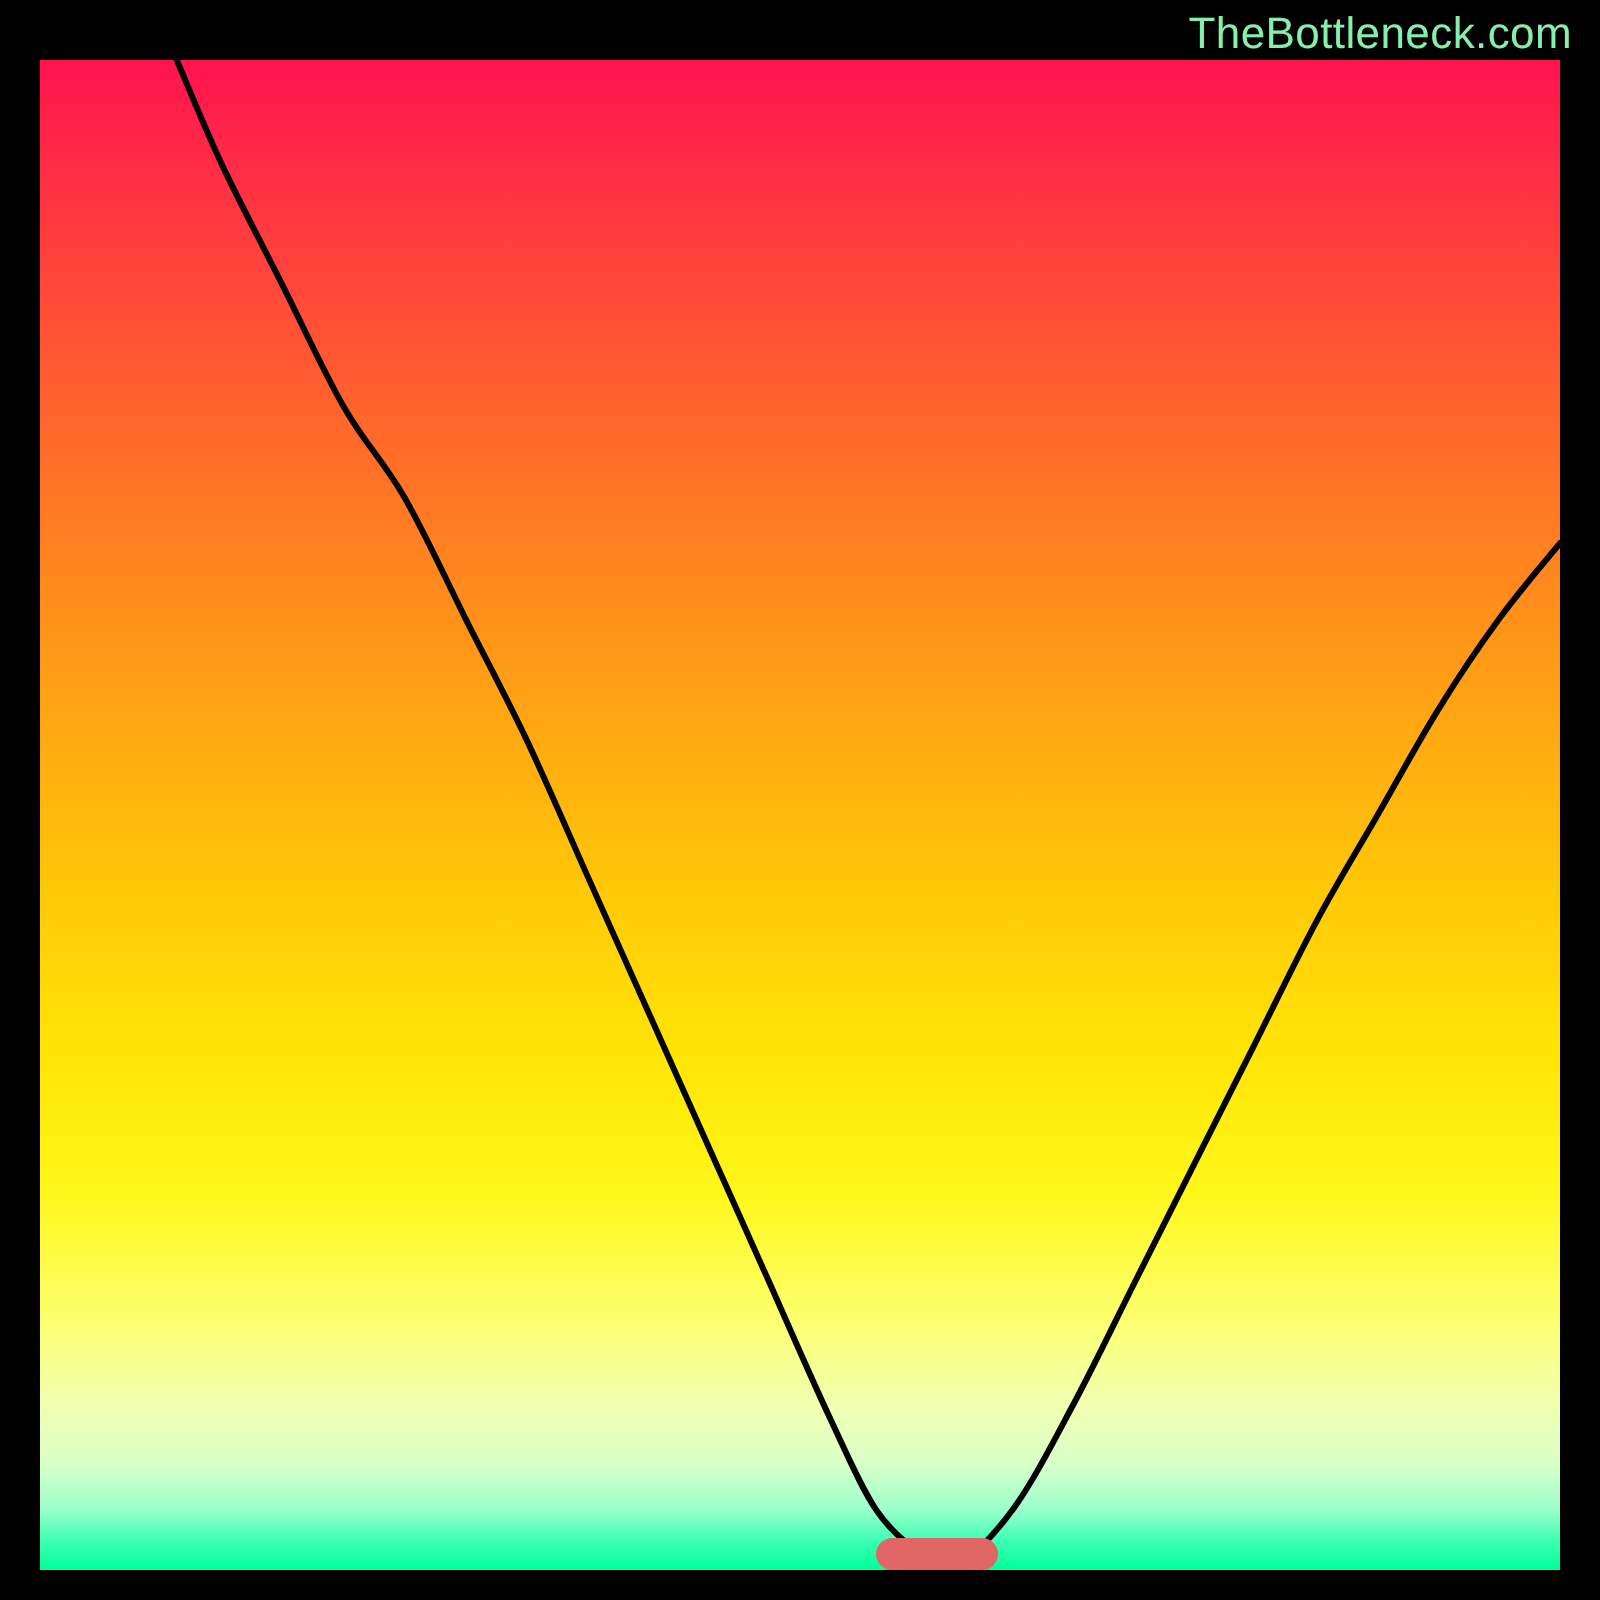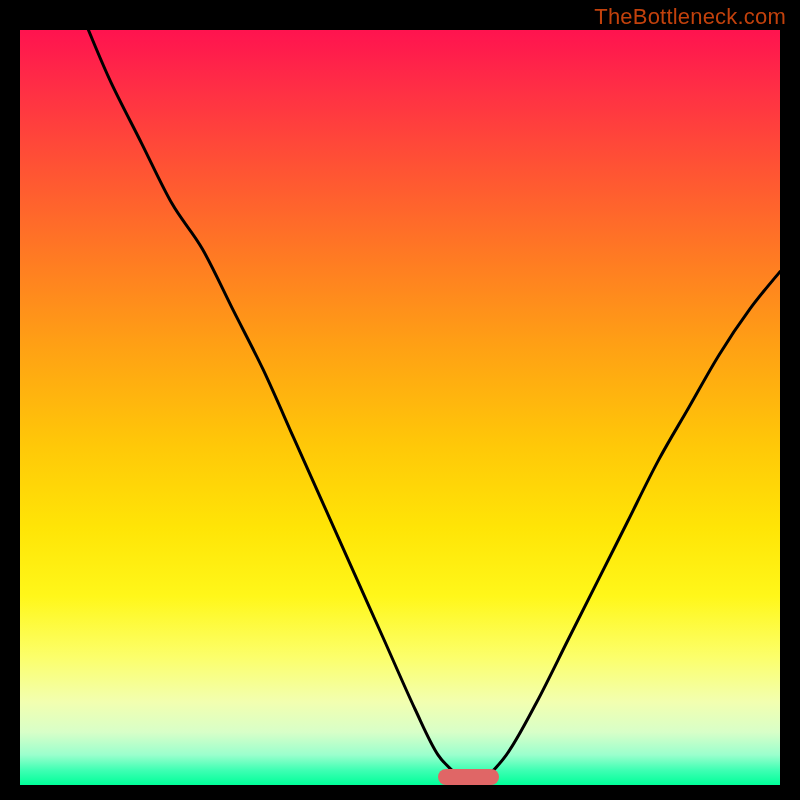--- a/index.html
+++ b/index.html
@@ -53,21 +53,21 @@
     position: absolute;
     width: 62px;
     height: 16px;
     border-radius: 8px;
     background: #e06666;
   }
   .watermark {
     position: absolute;
     top: 4px;
     right: 14px;
-    color: #c2410c;
+    color: #86efac;
     font-size: 22px;
     letter-spacing: 0.2px;
     user-select: none;
   }
 </style>
 </head>
 <body>
 
 <div class="frame">
 

